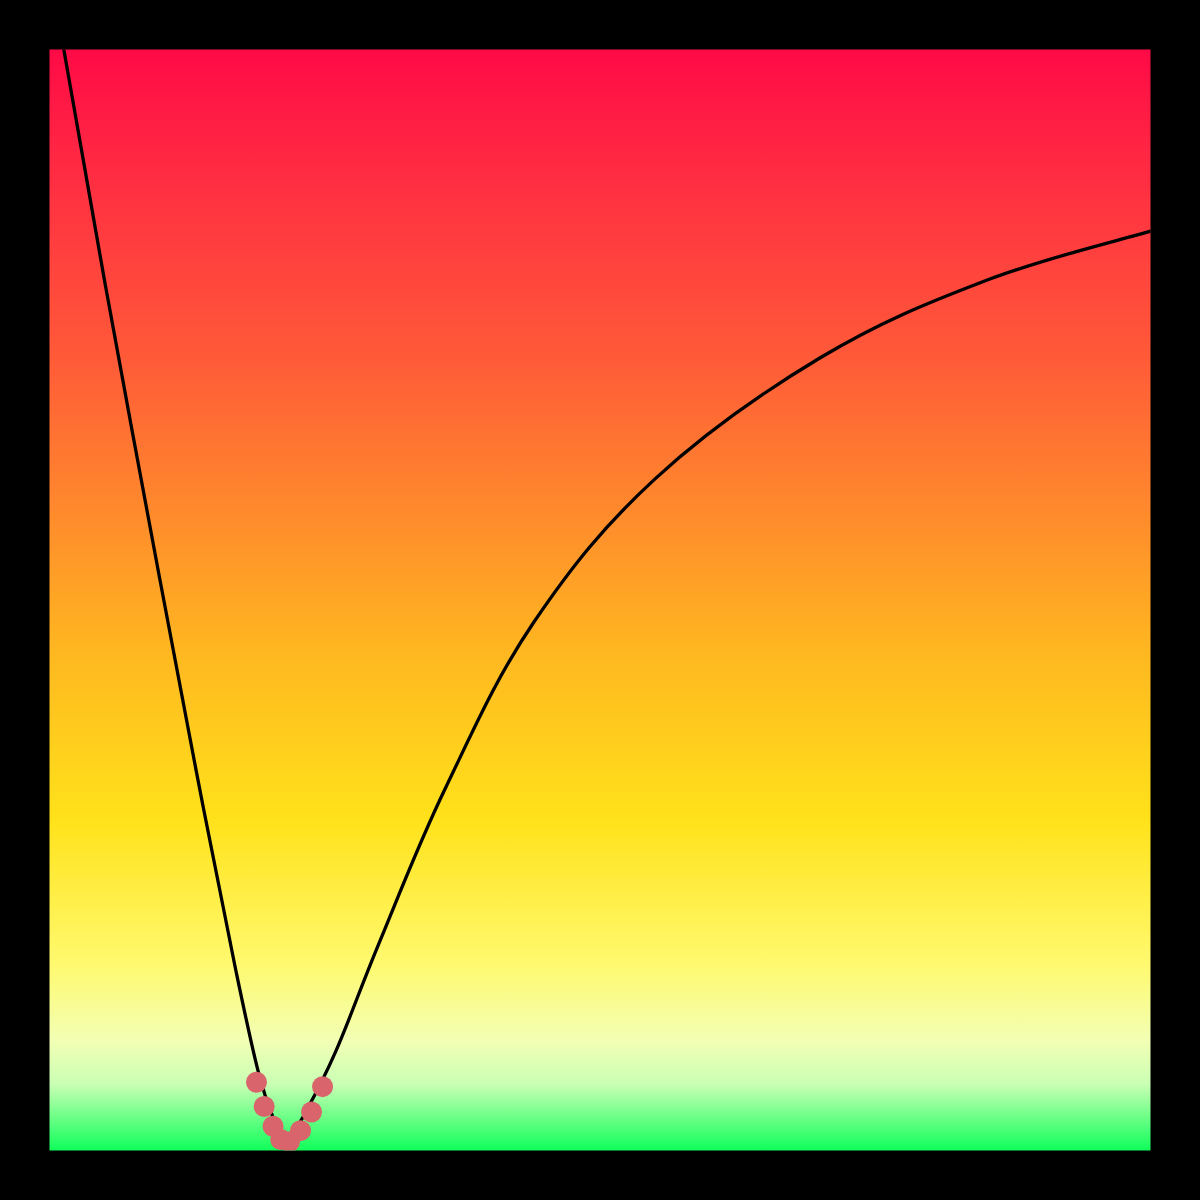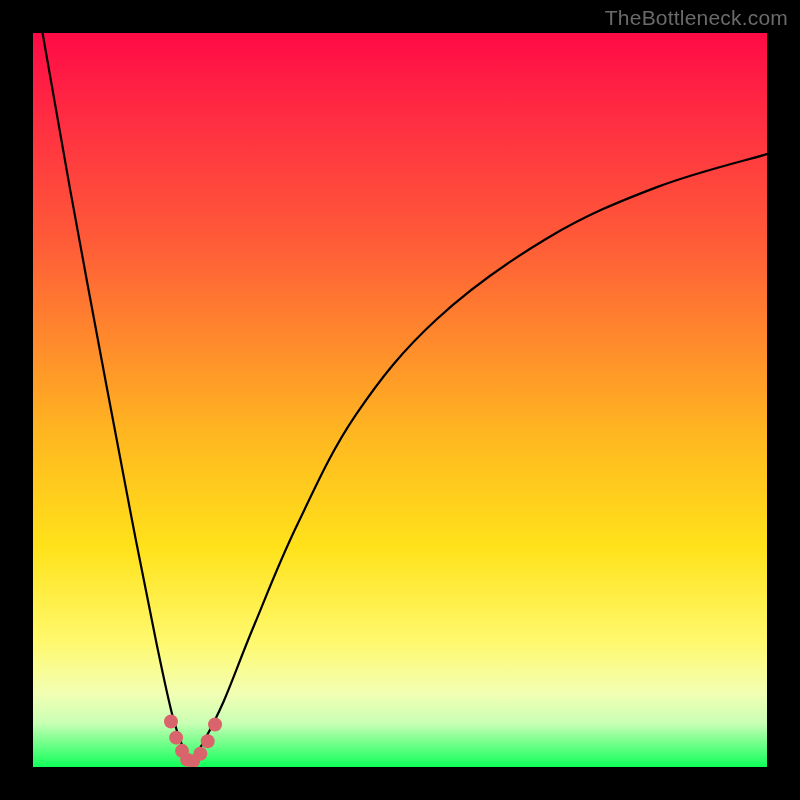--- a/index.html
+++ b/index.html
@@ -62,21 +62,20 @@
     stroke-linecap: round;
   }
   .dots circle {
     fill: #d9646b;
   }
 </style>
 </head>
 <body>
 
 <div class="outer">
-  <div class="watermark">TheBottleneck.com</div>
 
   <div class="plot">
     <svg class="curve" viewBox="0 0 734 734" preserveAspectRatio="none">
       <path id="left-branch" class="curve-path" d="M 9.54 0.00 C 14.43 27.75, 25.21 90.72, 36.70 154.14 C 48.19 217.56, 61.51 288.90, 73.40 352.32 C 85.29 415.74, 93.51 458.90, 102.76 506.46 C 112.01 554.02, 118.17 584.85, 124.78 616.56 C 131.39 648.27, 134.84 664.78, 139.46 682.62 C 144.08 700.46, 147.17 707.33, 150.47 715.65 C 153.77 723.97, 156.49 726.48, 157.81 728.86"></path>
       <path id="right-branch" class="curve-path" d="M 157.81 728.86 C 159.79 725.82, 162.87 722.95, 168.82 711.98 C 174.77 701.01, 181.59 689.08, 190.84 667.94 C 200.09 646.80, 206.99 626.25, 220.20 594.54 C 233.41 562.83, 245.74 530.09, 264.24 491.78 C 282.74 453.47, 297.86 418.67, 322.96 381.68 C 348.06 344.69, 369.35 317.97, 403.70 286.26 C 438.05 254.55, 474.16 229.30, 513.80 205.52 C 553.44 181.74, 584.26 169.33, 623.90 154.14 C 663.54 138.95, 714.18 127.06, 734.00 121.11"></path>
       <g id="dots" class="dots">
           <circle cx="137.99" cy="688.49" r="7"></circle>
           <circle cx="143.13" cy="704.64" r="7"></circle>
           <circle cx="149.00" cy="717.85" r="7"></circle>
           <circle cx="154.14" cy="726.66" r="7"></circle>

